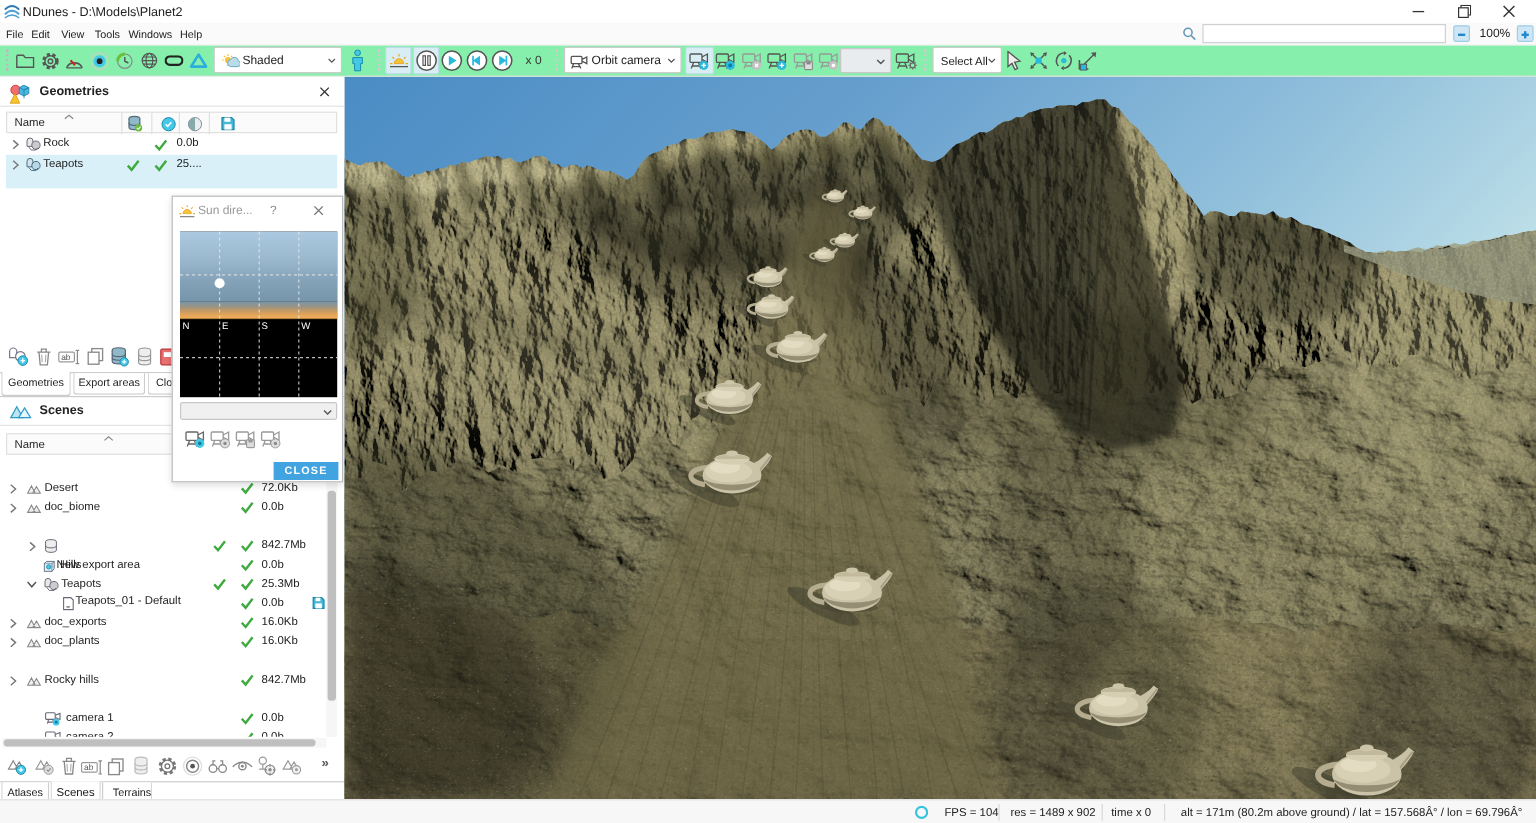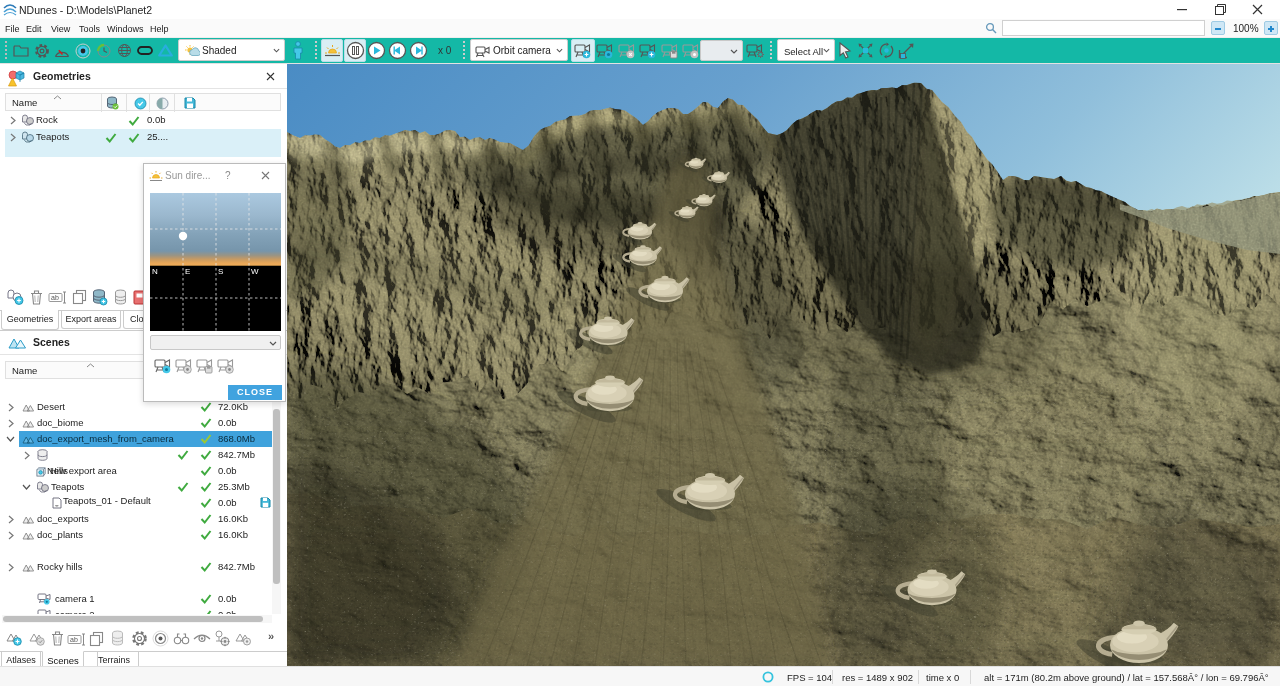--- a/index.html
+++ b/index.html
@@ -1,19 +1,19 @@
 <!DOCTYPE html>
 <html><head><meta charset="utf-8"><style>
 *{margin:0;padding:0;box-sizing:border-box}
 body{width:1280px;height:686px;font-family:"Liberation Sans",sans-serif;overflow:hidden;position:relative;background:#fff;font-size:9.5px;color:#1a1a1a}
 .titlebar{position:absolute;left:0;top:0;width:1280px;height:19px;background:#fff}
 .title-text{position:absolute;left:19px;top:4px;font-size:10.5px;color:#222}
 .menubar{position:absolute;left:0;top:19px;width:1280px;height:19px;background:#fafafa;border-bottom:1px solid #eee}
 .menubar .m{position:absolute;top:5px;font-size:9px;color:#222}
-.toolbar{position:absolute;left:0;top:38px;width:1280px;height:26px;background:#14b8a6;border-bottom:1px solid #e2e2e2}
+.toolbar{position:absolute;left:0;top:38px;width:1280px;height:26px;background:#86efac;border-bottom:1px solid #e2e2e2}
 .combo{position:absolute;background:#fff;border:1px solid #ccc;border-radius:2px;height:22px;font-size:10px;color:#222}
 .combo .chev{position:absolute;right:4px;top:8px;width:7px;height:5px}
 .leftcol{position:absolute;left:0;top:64px;width:287px;height:602px;background:#fff;border-right:1px solid #ccc}
 .phdr{font-weight:bold;font-size:10.5px;color:#222}
 .tree-row{position:absolute;left:0;width:272px;height:28px;font-size:9.5px;color:#222}
 .chk{position:absolute;width:12px;height:12px}
 .statusbar{position:absolute;left:0;top:666px;width:1280px;height:20px;background:#f7f7f7;border-top:1px solid #e0e0e0;font-size:9.5px;color:#222}
 .sep{position:absolute;top:3px;height:14px;width:1px;background:#d8d8d8}
 .sundlg{position:absolute;left:143px;top:163px;width:143px;height:239px;background:#fff;border:1px solid #bbb;box-shadow:0 2px 6px rgba(0,0,0,0.15);z-index:40}
 .closebtn{position:absolute;left:84px;top:221px;width:54px;height:15px;background:#41a3df;color:#fff;font-weight:bold;font-size:9px;text-align:center;line-height:15px;letter-spacing:1px}
@@ -457,34 +457,20 @@
           </svg>
           <svg class="ico icomtn" style="left:22px;top:3px" width="13" height="10" viewBox="0 0 13 10">
             <path d="M1 9 L4.2 3 L7.4 9 Z M5.2 9 L8.4 3.5 L11.6 9 Z" fill="#eee" stroke="#888" stroke-width="0.9"></path>
           </svg>
           <span style="position:absolute;left:37px;top:2px">doc_biome</span>
           <svg class="chk" style="left:200px;top:2px" viewBox="0 0 12 12">
             <path d="M1.5 6 l3.2 3.5 L10.5 2" fill="none" stroke="#3faa3f" stroke-width="2"></path>
           </svg>
           <span style="position:absolute;left:218px;top:2px">0.0b</span>
         </div>
-   <div class="tree-row" style="top:53px">
-          <div style="position:absolute;left:19px;top:0;width:254px;height:16px;background:#3fa2dc"></div>
-          <svg class="arr" style="left:6px;top:5px" width="9" height="6" viewBox="0 0 9 6">
-            <path d="M1 1 L4.5 5 L8 1" fill="none" stroke="#555" stroke-width="1.2"></path>
-          </svg>
-          <svg class="ico icomtn" style="left:22px;top:3px" width="13" height="10" viewBox="0 0 13 10">
-            <path d="M1 9 L4.2 3 L7.4 9 Z M5.2 9 L8.4 3.5 L11.6 9 Z" fill="#5fb8e8" stroke="#1a5f80" stroke-width="0.9"></path>
-          </svg>
-          <span style="position:absolute;left:37px;top:2px;color:#0a2a3a">doc_export_mesh_from_camera</span>
-          <svg class="chk" style="left:200px;top:2px" viewBox="0 0 12 12">
-            <path d="M1.5 6 l3.2 3.5 L10.5 2" fill="none" stroke="#9cc832" stroke-width="2"></path>
-          </svg>
-          <span style="position:absolute;left:218px;top:2px;color:#0a2a3a">868.0Mb</span>
-        </div>
    <div class="tree-row" style="top:69px">
           <svg class="arr" style="left:24px;top:4px" width="6" height="9" viewBox="0 0 6 9">
             <path d="M1 1 L5 4.5 L1 8" fill="none" stroke="#777" stroke-width="1.2"></path>
           </svg>
           <svg class="ico" style="left:37px;top:2px" width="11" height="12" viewBox="0 0 11 12">
             <ellipse cx="5.5" cy="2.5" rx="4.5" ry="1.8" fill="#eee" stroke="#667" stroke-width="0.8"></ellipse>
             <path d="M1 2.5 V9.5 c0 1 2 1.8 4.5 1.8 s4.5-.8 4.5-1.8 V2.5" fill="#eee" stroke="#667" stroke-width="0.8"></path>
             <path d="M1 5.8 c0 1 2 1.8 4.5 1.8 s4.5-.8 4.5-1.8" fill="none" stroke="#667" stroke-width="0.8"></path>
           </svg>
           <span style="position:absolute;left:50px;top:18px">Hills</span>
@@ -684,21 +670,21 @@
           <path d="M1 10 L5 3 L9 10 Z M6.5 10 L10 4 L13.5 10 Z" fill="#fff" stroke="#999" stroke-width="1"></path>
           <circle cx="12" cy="10.5" r="3.5" fill="#eee" stroke="#999" stroke-width="0.9"></circle>
           <circle cx="12" cy="10.5" r="1.2" fill="#999"></circle>
         </svg>
     <div style="position:absolute;left:268px;top:3px;color:#555;font-size:11px;font-weight:bold">»</div>
   </div>
 
   <div style="position:absolute;left:0;top:320px;width:287px;height:20px;border-top:1px solid #ccc">
     <div style="position:absolute;left:1px;top:0;width:40px;height:18px;background:#fff;border:1px solid #ccc;border-top:none;border-radius:0 0 3px 3px;text-align:center;line-height:17px;color:#222;font-size:9px">Atlases</div>
     <div style="position:absolute;left:42px;top:-1px;width:42px;height:20px;background:#fff;border:1px solid #ccc;border-top:1px solid #fff;border-radius:0 0 3px 3px;text-align:center;line-height:18px;color:#111;font-size:9.5px">Scenes</div>
-    <div style="position:absolute;left:97px;top:0;width:42px;height:18px;background:#fff;border:1px solid #ccc;border-top:none;border-radius:0 0 3px 3px;text-align:left;line-height:17px;color:#222;font-size:9px">Terrains</div>
+    <div style="position:absolute;left:85px;top:0;width:42px;height:18px;background:#fff;border:1px solid #ccc;border-top:none;border-radius:0 0 3px 3px;text-align:right;line-height:17px;color:#222;font-size:9px">Terrains</div>
   </div>
  </div>
 </div>
 
 <div id="viewport" style="position:absolute;left:287px;top:64px;width:993px;height:602px">
     <svg width="993" height="602" viewBox="0 0 993 602">
       <defs>
 <linearGradient id="skyg" x1="0" y1="0" x2="1" y2="0.6">
  <stop offset="0" stop-color="#4a8cc4"></stop>
           <stop offset="0.35" stop-color="#68a0ce"></stop>

